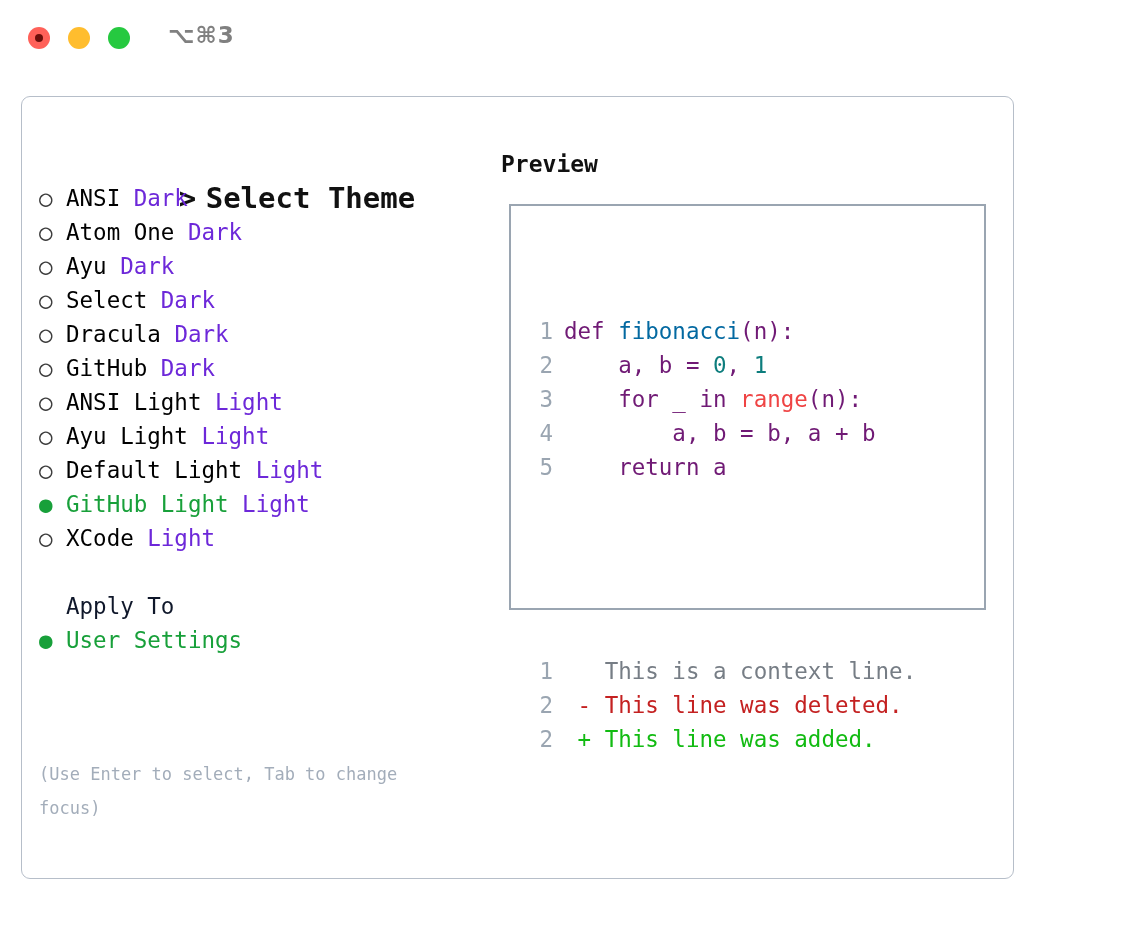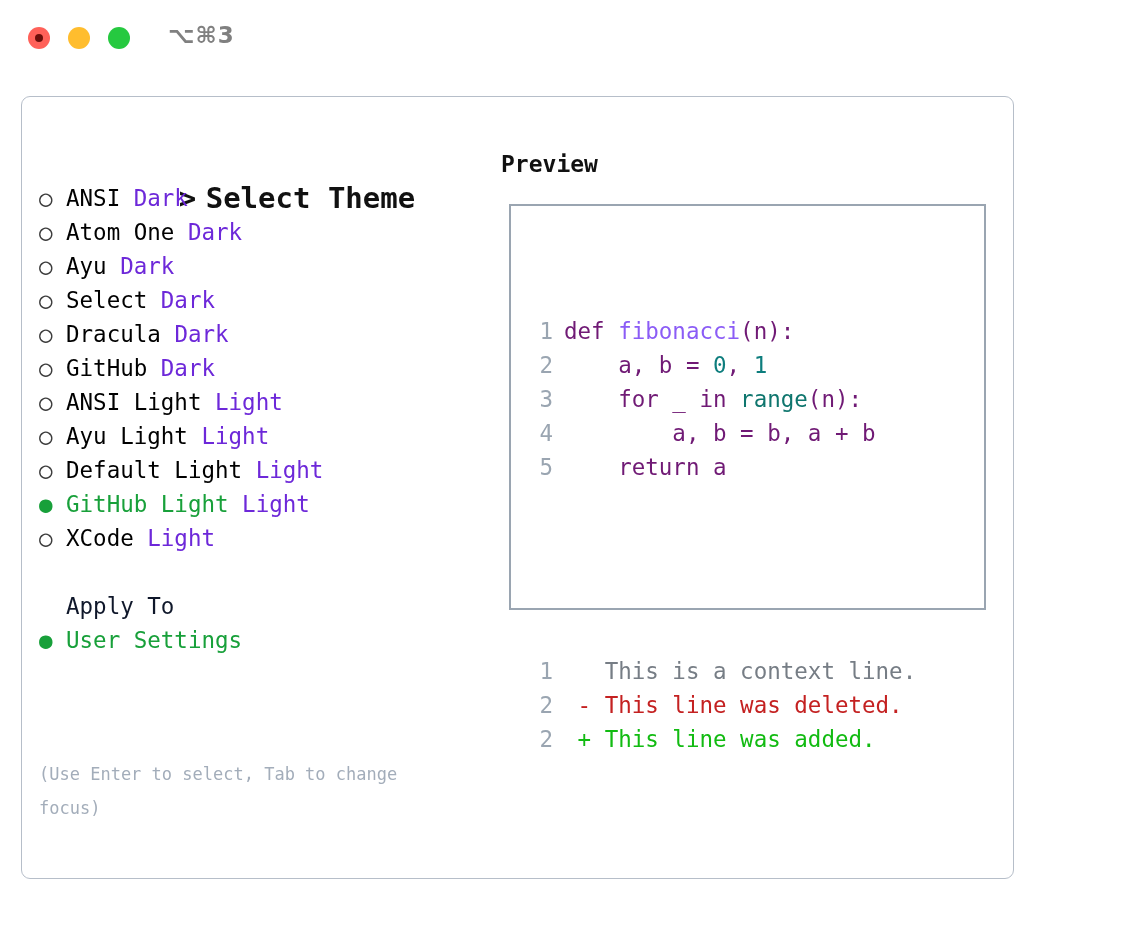--- a/index.html
+++ b/index.html
@@ -158,23 +158,23 @@
   }
   .cline { white-space: pre; }
   .lno {
     display: inline-block;
     width: 28px;
     text-align: right;
     color: #9aa5b1;
   }
   .gap  { display: inline-block; width: 11px; }
   .tok-plain { color: #701a75; text-align: center; }
-  .tok-fn    { color: #8b5cf6; }
+  .tok-fn    { color: #0369a1; }
   .tok-num   { color: #0d7d7d; }
-  .tok-call  { color: #0f766e; }
+  .tok-call  { color: #ef4444; }
 
   .d-ctx { color: #767d85; }
   .d-del { color: #c42121; }
   .d-add { color: #12bb12; }
   .blank-line { height: 34px; }
 </style>
 </head>
 <body>
 
 <div id="window">

